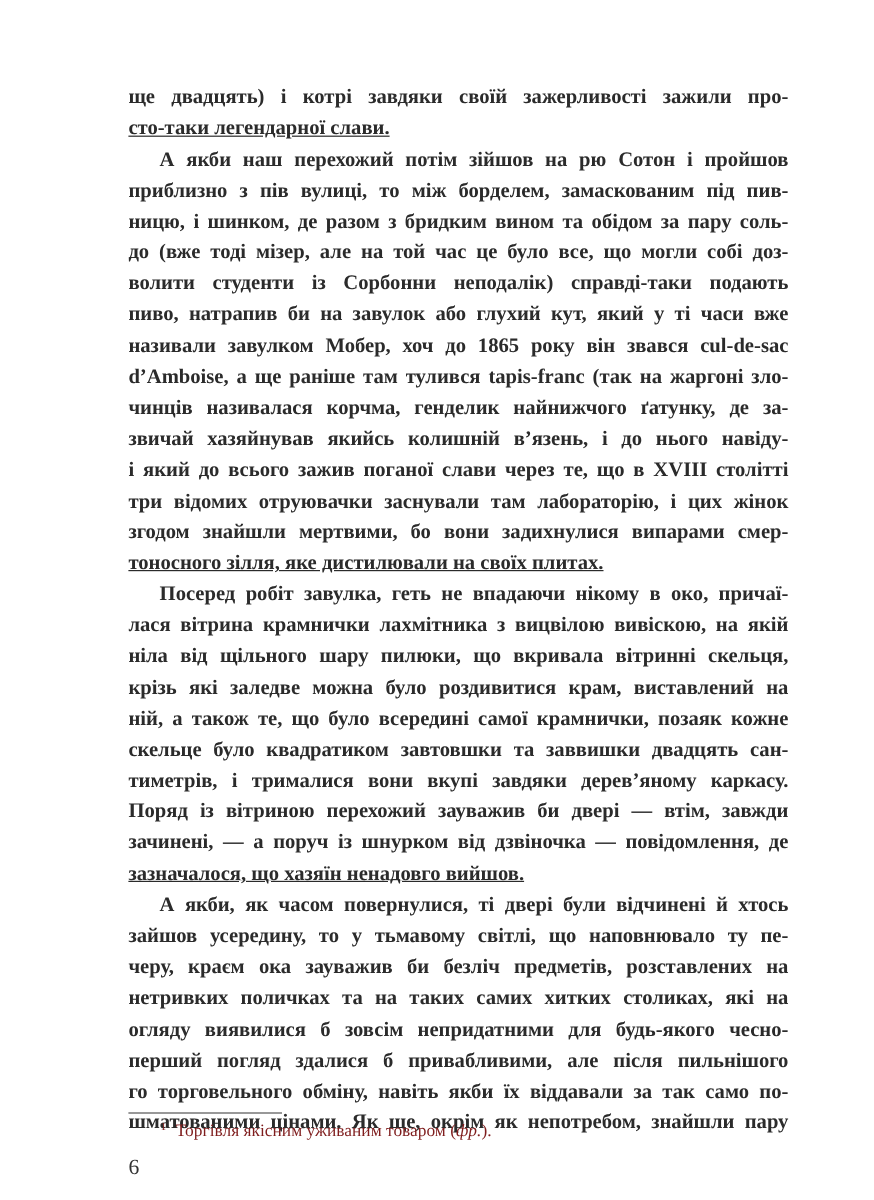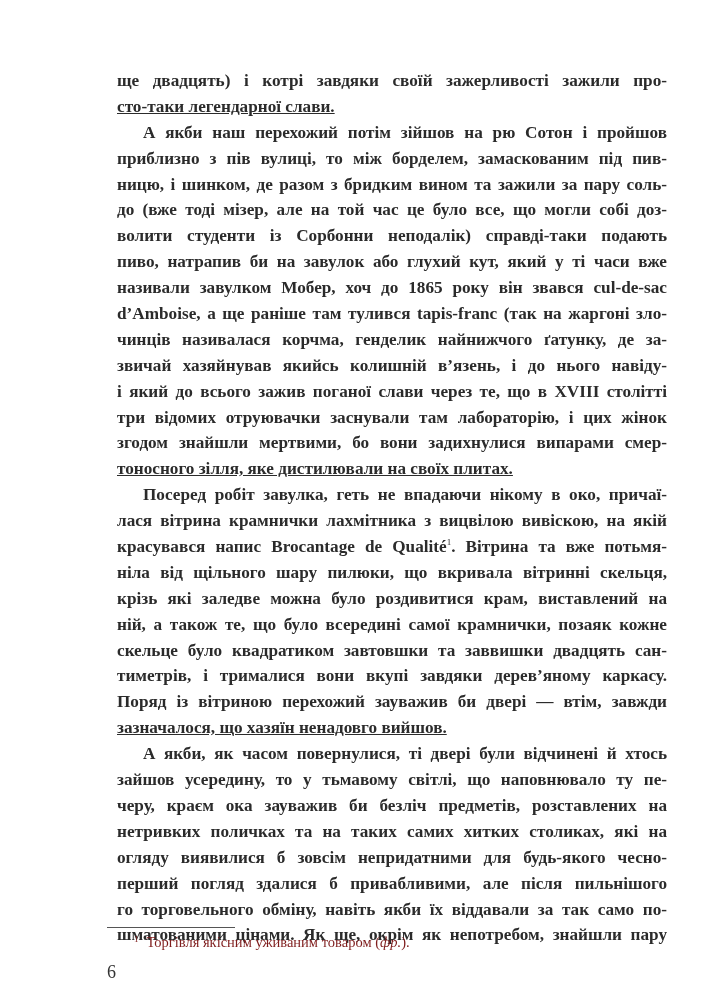--- a/index.html
+++ b/index.html
@@ -2,21 +2,20 @@
 <html><head>
 <meta charset="utf-8">
 <style>
   html, body { margin: 0; padding: 0; background: #ffffff; }
   body { width: 728px; height: 1000px; position: relative; overflow: hidden; }
   .page {
     position: absolute; left: 107px; top: 68px; width: 550px;
     font-family: "Liberation Serif", "DejaVu Serif", serif;
     font-weight: bold; font-size: 17.2px; line-height: 25.9px;
     color: #2b2b2b;
-    margin-left: 10px;
   }
   .line { display: block; white-space: nowrap; text-align: justify; text-align-last: justify; height: 25.9px; }
   .line.last { text-align-last: left; text-decoration: underline; }
   .line.indent { padding-left: 26px; }
   sup.fn { font-size: 9px; font-weight: normal; vertical-align: 7px; line-height: 0; }
   .footnote-rule { position: absolute; left: 107px; top: 927px; width: 128px; height: 1px; background: #555; }
   .footnote {
     position: absolute; left: 134px; top: 934px;
     font-family: Liberation Serif, serif;
     font-size: 14.5px; color: #7f1d1d; white-space: nowrap;
@@ -30,41 +29,41 @@
   }
 </style>
 </head>
 <body>
 
 <div class="page" id="body">
     <span class="line"><span>ще двадцять) і котрі завдяки своїй зажерливості зажили про-</span></span>
     <span class="line last"><span>сто-таки легендарної слави.</span></span>
     <span class="line indent"><span>А якби наш перехожий потім зійшов на рю Сотон і пройшов</span></span>
     <span class="line"><span>приблизно з пів вулиці, то між борделем, замаскованим під пив-</span></span>
-    <span class="line"><span>ницю, і шинком, де разом з бридким вином та зажили за пару соль-</span></span>
+    <span class="line"><span>ницю, і шинком, де разом з бридким вином та обідом за пару соль-</span></span>
     <span class="line"><span>до (вже тоді мізер, але на той час це було все, що могли собі доз-</span></span>
     <span class="line"><span>волити студенти із Сорбонни неподалік) справді-таки подають</span></span>
     <span class="line"><span>пиво, натрапив би на завулок або глухий кут, який у ті часи вже</span></span>
     <span class="line"><span>називали завулком Мобер, хоч до 1865 року він звався cul-de-sac</span></span>
     <span class="line"><span>d’Amboise, а ще раніше там тулився tapis-franc (так на жаргоні зло-</span></span>
     <span class="line"><span>чинців називалася корчма, генделик найнижчого ґатунку, де за-</span></span>
     <span class="line"><span>звичай хазяйнував якийсь колишній в’язень, і до нього навіду-</span></span>
     <span class="line"><span>і який до всього зажив поганої слави через те, що в XVIII столітті</span></span>
     <span class="line"><span>три відомих отруювачки заснували там лабораторію, і цих жінок</span></span>
     <span class="line"><span>згодом знайшли мертвими, бо вони задихнулися випарами смер-</span></span>
     <span class="line last"><span>тоносного зілля, яке дистилювали на своїх плитах.</span></span>
     <span class="line indent"><span>Посеред робіт завулка, геть не впадаючи нікому в око, причаї-</span></span>
     <span class="line"><span>лася вітрина крамнички лахмітника з вицвілою вивіскою, на якій</span></span>
-    <span class="line"><span>красувався напис Brocantage de Qualité</span><sup class="fn">1</sup><span>. Вітрина та вже потьмя-</span></span>
     <span class="line"><span>ніла від щільного шару пилюки, що вкривала вітринні скельця,</span></span>
     <span class="line"><span>крізь які заледве можна було роздивитися крам, виставлений на</span></span>
     <span class="line"><span>ній, а також те, що було всередині самої крамнички, позаяк кожне</span></span>
     <span class="line"><span>скельце було квадратиком завтовшки та заввишки двадцять сан-</span></span>
     <span class="line"><span>тиметрів, і трималися вони вкупі завдяки дерев’яному каркасу.</span></span>
     <span class="line"><span>Поряд із вітриною перехожий зауважив би двері — втім, завжди</span></span>
+    <span class="line"><span>зачинені, — а поруч із шнурком від дзвіночка — повідомлення, де</span></span>
     <span class="line last"><span>зазначалося, що хазяїн ненадовго вийшов.</span></span>
     <span class="line indent"><span>А якби, як часом повернулися, ті двері були відчинені й хтось</span></span>
     <span class="line"><span>зайшов усередину, то у тьмавому світлі, що наповнювало ту пе-</span></span>
     <span class="line"><span>черу, краєм ока зауважив би безліч предметів, розставлених на</span></span>
     <span class="line"><span>нетривких поличках та на таких самих хитких столиках, які на</span></span>
     <span class="line"><span>огляду виявилися б зовсім непридатними для будь-якого чесно-</span></span>
     <span class="line"><span>перший погляд здалися б привабливими, але після пильнішого</span></span>
     <span class="line"><span>го торговельного обміну, навіть якби їх віддавали за так само по-</span></span>
     <span class="line"><span>шматованими цінами. Як ще, окрім як непотребом, знайшли пару</span></span>
   </div>

